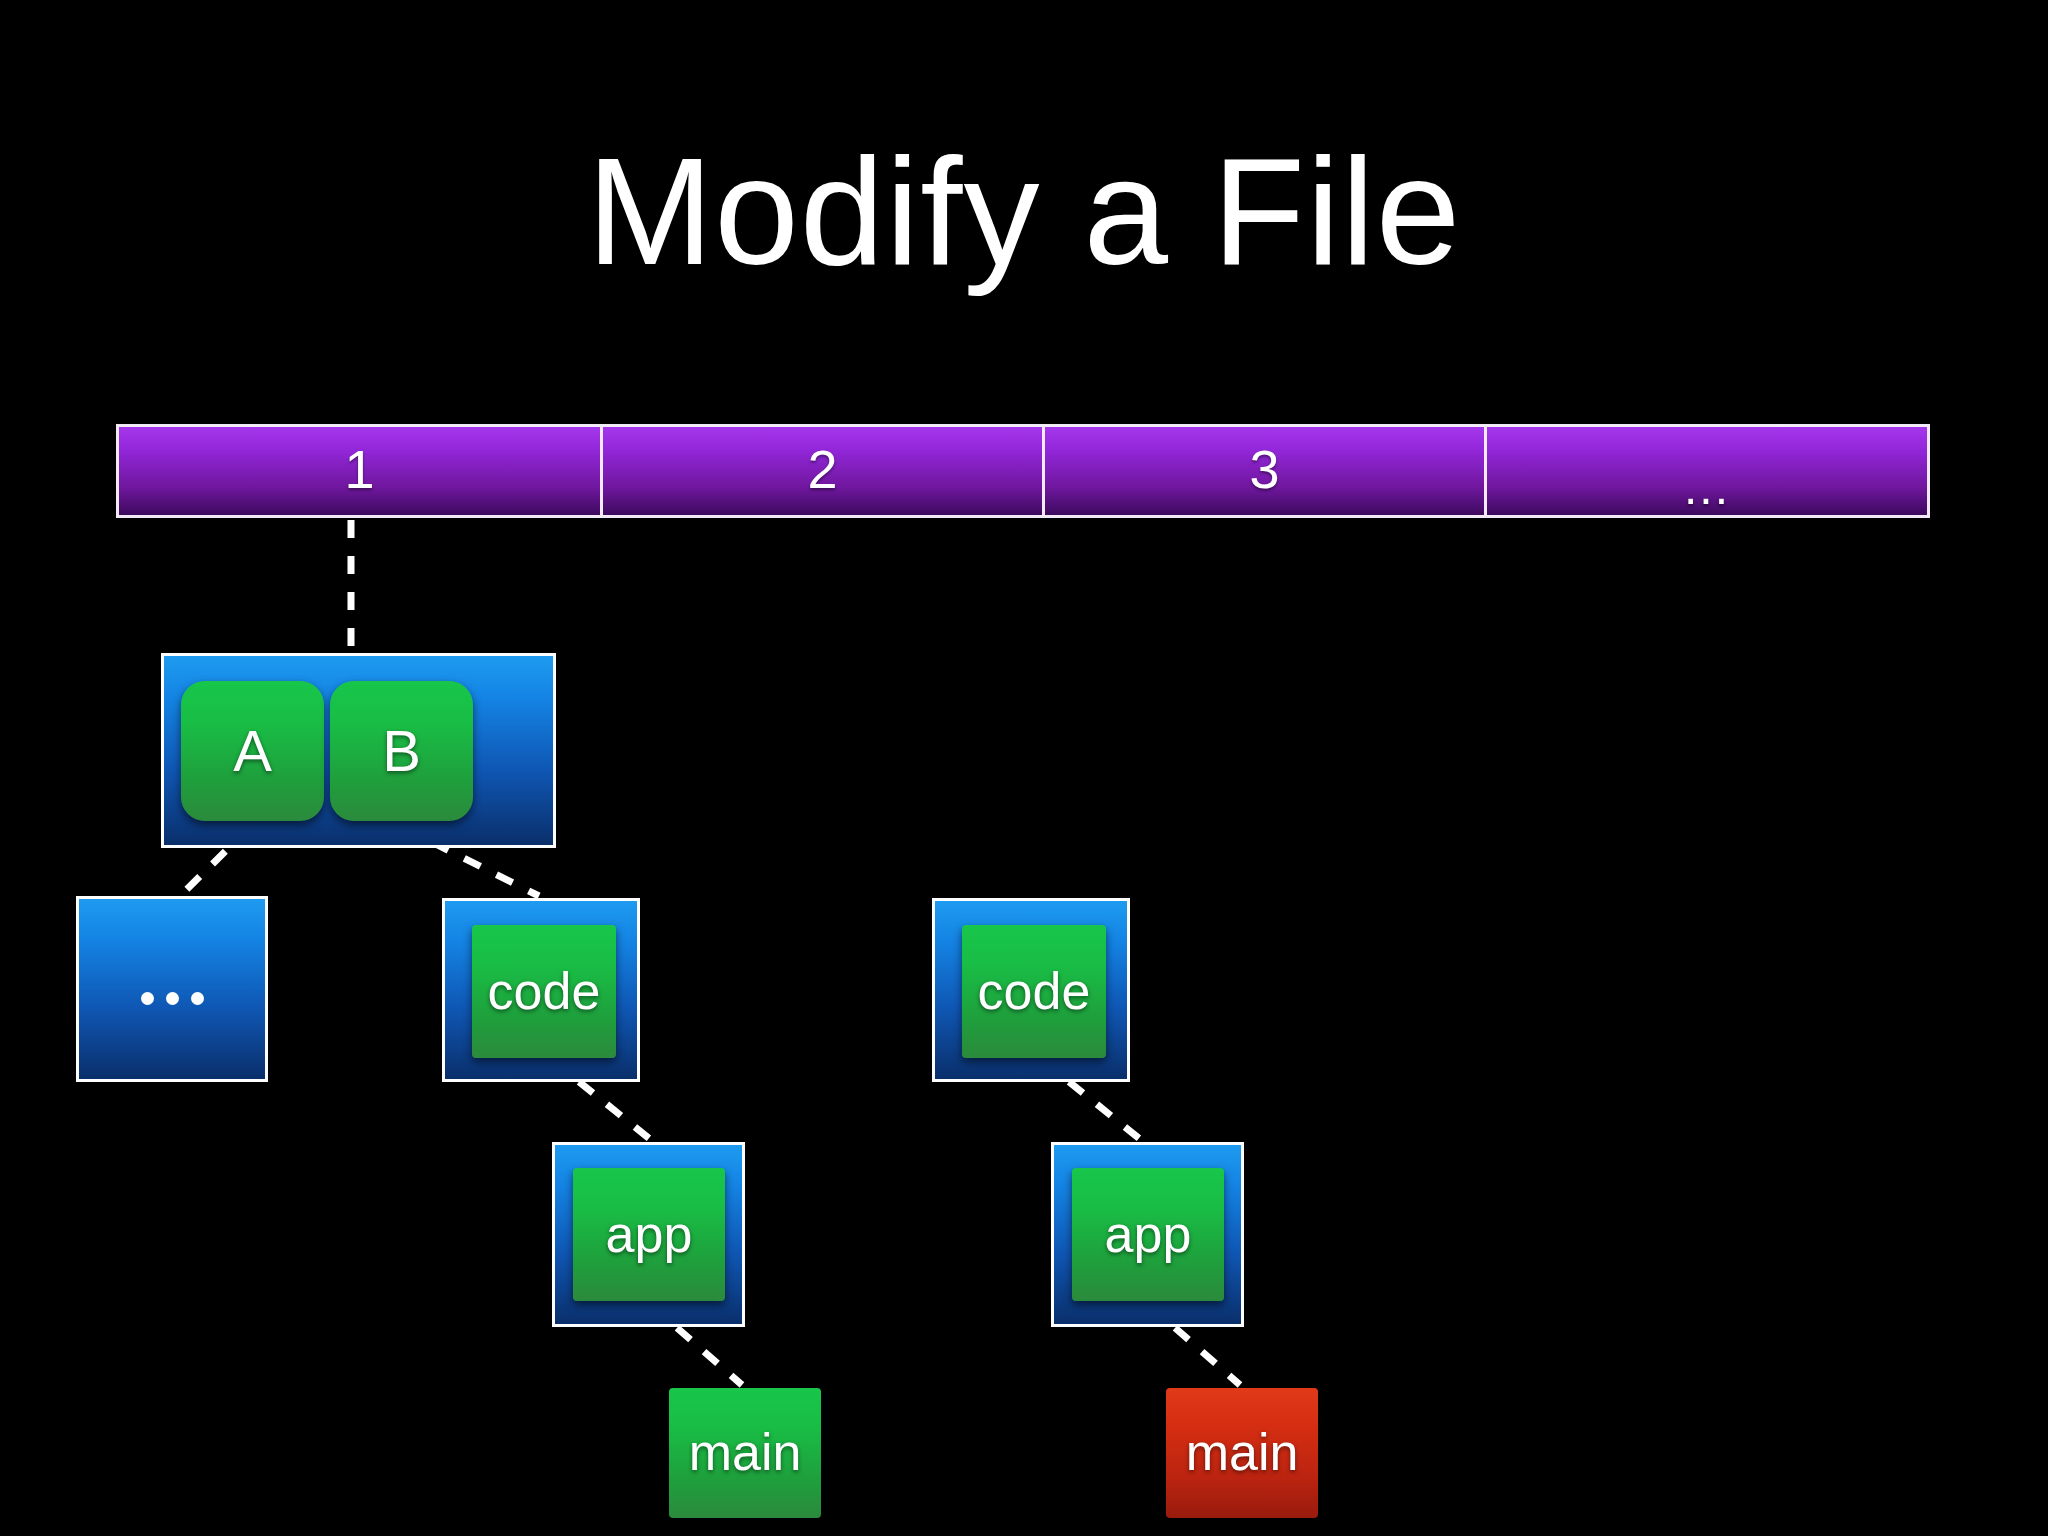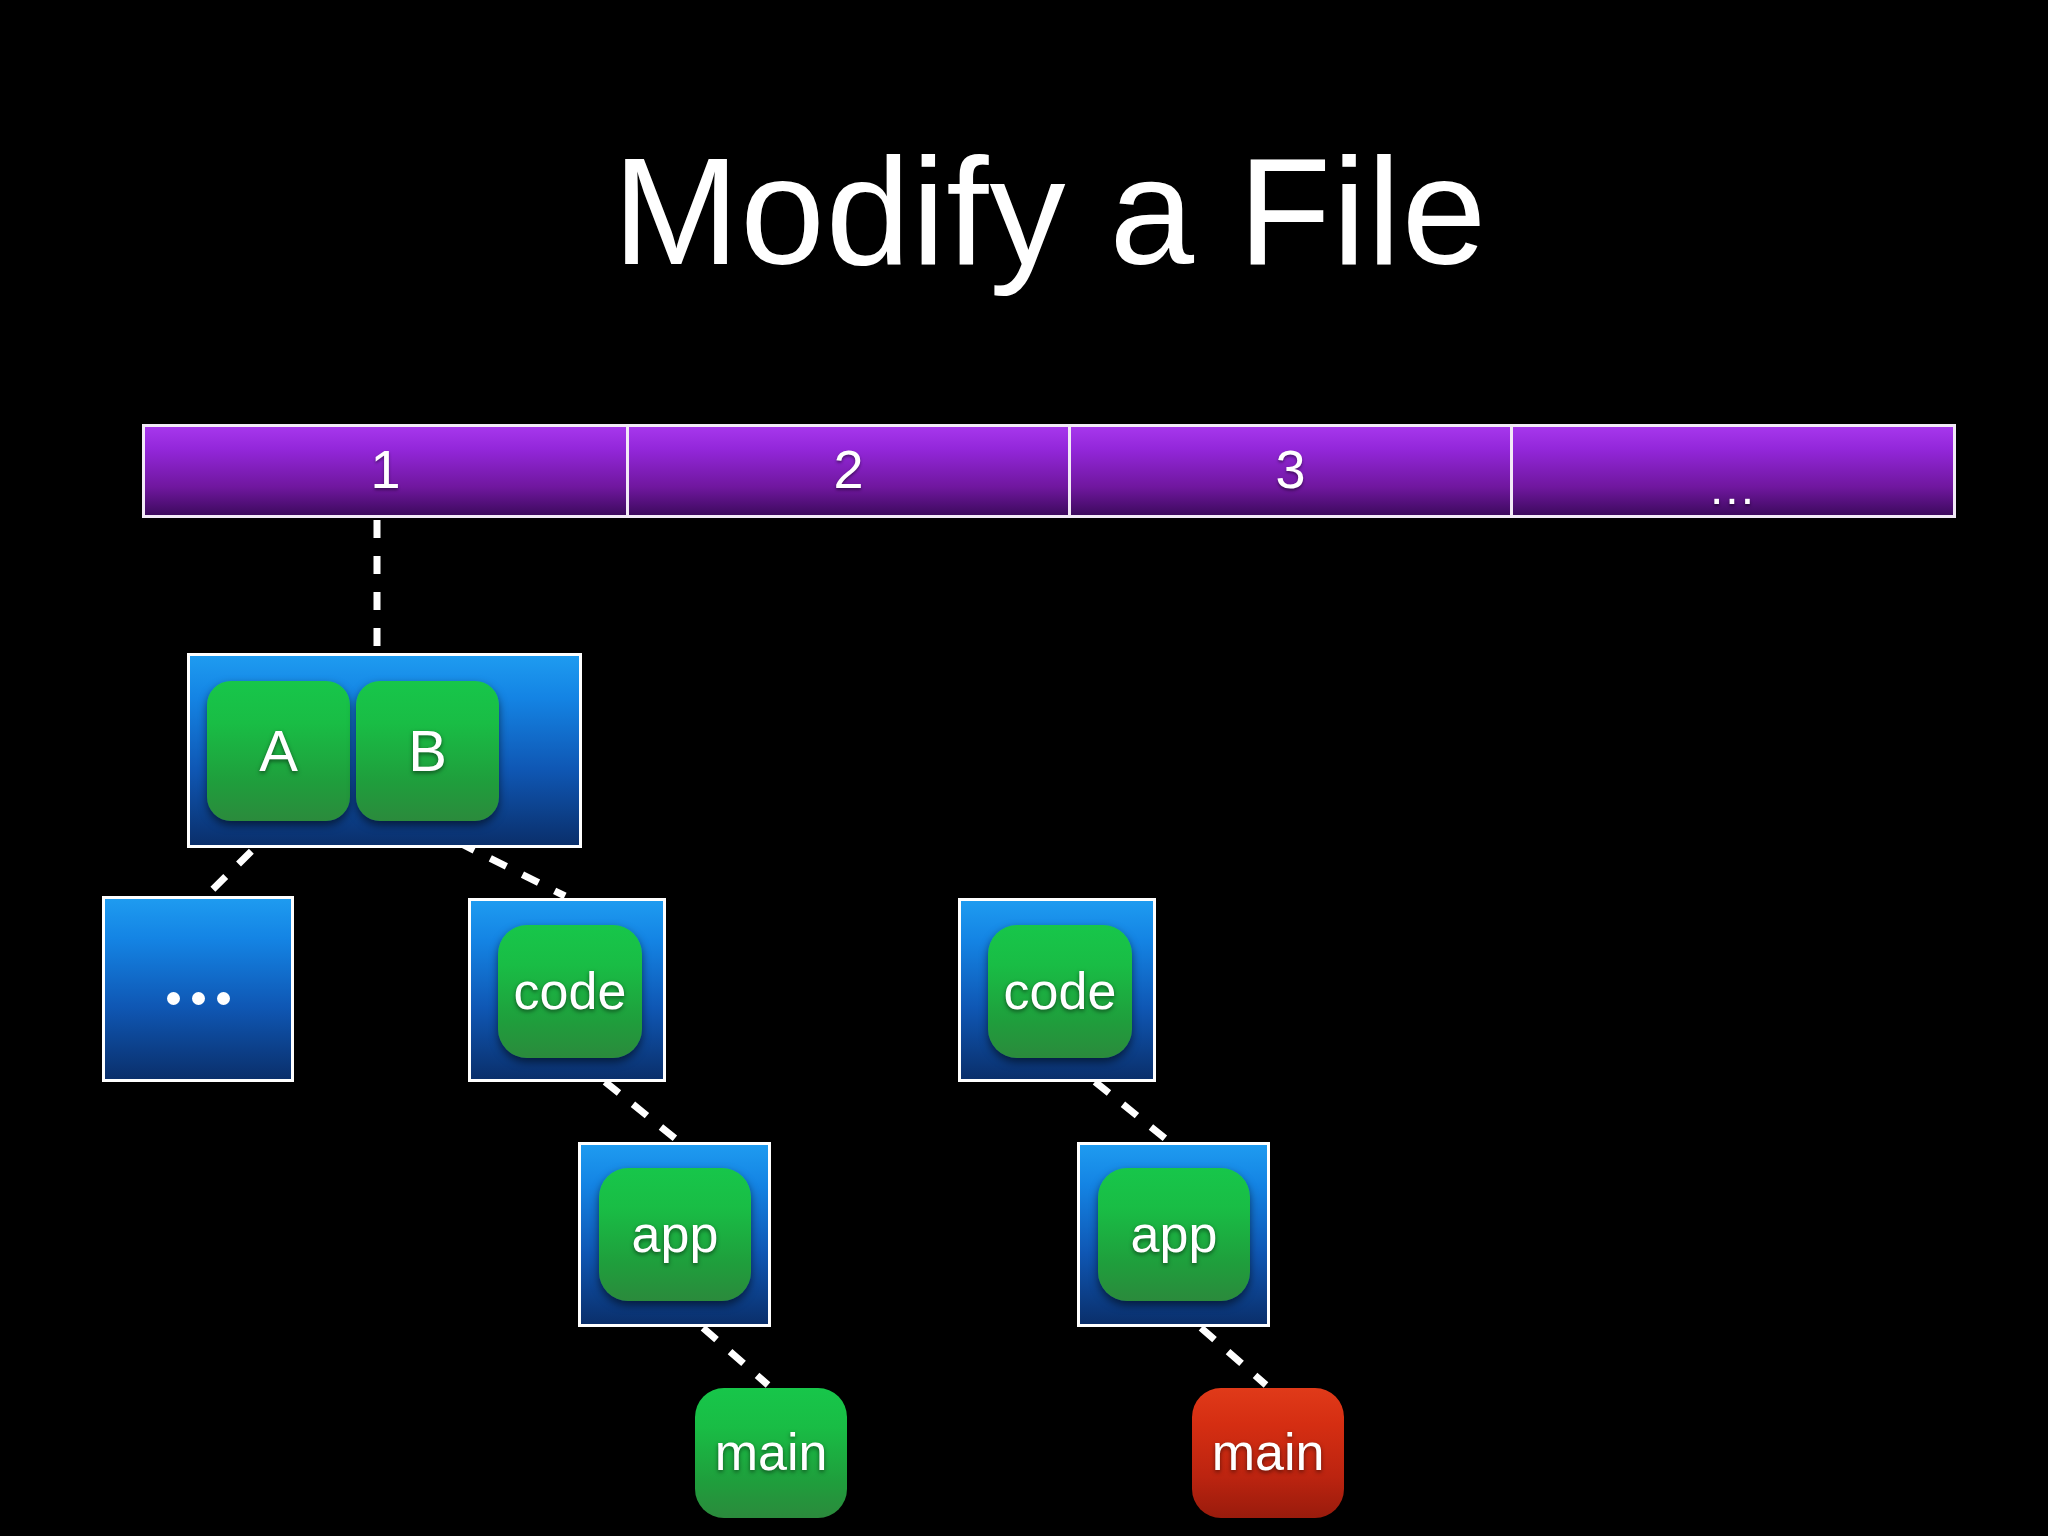--- a/index.html
+++ b/index.html
@@ -13,21 +13,20 @@
     overflow: hidden;
     font-family: "Liberation Sans", sans-serif;
     position: relative;
   }
   #stage {
     position: absolute;
     left: 0; top: 0;
     width: 1776px;
     height: 1536px;
     background: #000000;
-    margin-left: 26px;
   }
 
   
   .slide-title {
     position: absolute;
     left: 0;
     top: 135px;
     width: 2048px;
     text-align: center;
     color: #ffffff;
@@ -105,21 +104,21 @@
     width: 13px;
     height: 13px;
     border-radius: 50%;
     background: #ffffff;
   }
 
   
   .tile {
     position: absolute;
     box-sizing: border-box;
-    border-radius: 29px;
+    border-radius: 4px;
     display: flex;
     align-items: center;
     justify-content: center;
     color: #ffffff;
     font-family: "Liberation Sans", sans-serif;
     font-weight: 400;
     text-shadow: 0 2px 4px rgba(0,0,0,0.5);
     box-shadow: 0 4px 9px rgba(0,0,0,0.55);
   }
   .tile.green {

